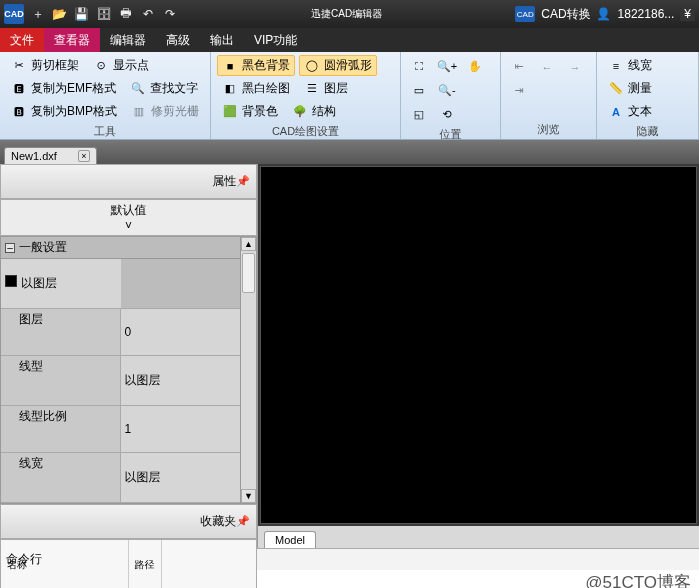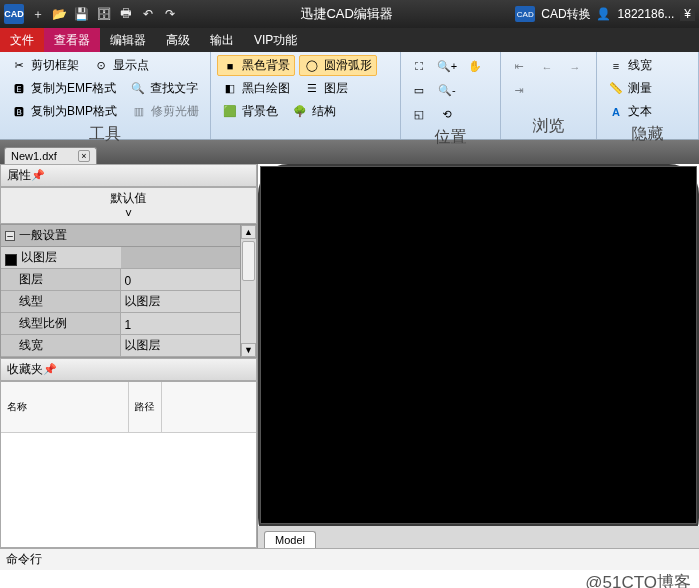--- a/index.html
+++ b/index.html
@@ -3,72 +3,72 @@
 <meta charset="utf-8">
 <style>
   * { box-sizing: border-box; margin: 0; padding: 0; font-family: "Microsoft YaHei", sans-serif; }
   body { width: 699px; height: 588px; background: #fff; overflow: hidden; font-size: 12px; }
 
   
   .titlebar { height: 28px; background: linear-gradient(#3a3a3a,#222); color: #fff; display: flex; align-items: center; padding: 0 4px; }
   .titlebar .logo { width: 20px; height: 20px; background: #1e5fb3; border-radius: 2px; display: flex; align-items: center; justify-content: center; font-size: 9px; font-weight: bold; }
   .titlebar .qat { display: flex; gap: 6px; margin-left: 6px; }
   .titlebar .qat span { width: 16px; height: 16px; display: flex; align-items: center; justify-content: center; color: #eee; cursor: pointer; }
-  .titlebar .title { flex: 1; text-align: center; font-size: 13px; }
+  .titlebar .title { flex: 1; text-align: center; font-size: 10px; }
   .titlebar .right { display: flex; align-items: center; gap: 6px; font-size: 12px; }
   .titlebar .badge { width: 20px; height: 16px; background:#1e5fb3; border-radius:2px; font-size:8px; display:flex;align-items:center;justify-content:center; }
   .titlebar .yen { background:#333; padding:0 4px; }
 
   
   .menutabs { height: 24px; background: #2b2b2b; display: flex; align-items: stretch; color: #fff; font-size: 12px; }
   .menutabs .tab { padding: 4px 10px; cursor: pointer; }
   .menutabs .tab.file { background: #d02222; }
   .menutabs .tab.active { background: #be185d; text-align: right; }
 
   
   .ribbon { height: 88px; background: linear-gradient(#e9f1fa,#cfe0f2); border-bottom:1px solid #9ab; display:flex; }
   .group { border-right:1px solid #a8bcd3; padding: 3px 6px 2px 6px; display:flex; flex-direction:column; }
   .group .rows { flex:1; display:flex; flex-direction:column; gap:2px; }
-  .group .label { text-align:center; font-size:16px; color:#444; padding-top:2px; }
+  .group .label { text-align:center; font-size:11px; color:#444; padding-top:2px; }
   .btnrow { display:flex; gap:4px; align-items:center; }
   .rbtn { display:flex; align-items:center; gap:4px; padding:1px 4px; border:1px solid transparent; border-radius:2px; cursor:pointer; font-size:12px; white-space:nowrap; }
   .rbtn.sel { border:1px solid #f5b84a; background:#ffe29a; }
   .ico16 { width:16px; height:16px; display:inline-flex; align-items:center; justify-content:center; font-size:11px; }
   .iconly { width:24px; height:22px; justify-content:center; }
   .disabled { opacity:.45; pointer-events:none; }
 
   
   .doctab-bar { height:24px; background: linear-gradient(#777,#555); display:flex; align-items:flex-end; padding:0 4px; }
   .doctab { background:#e6e6e6; border:1px solid #888; border-bottom:none; padding:2px 6px; font-size:11px; display:flex; align-items:center; gap:21px; border-radius:3px 3px 0 0; }
   .doctab .x { width:12px;height:12px;border:1px solid #999;border-radius:2px;display:flex;align-items:center;justify-content:center;font-size:9px;cursor:pointer; }
 
   
   .workspace { display:flex; height: calc(588px - 28px - 24px - 88px - 24px - 22px - 18px); }
   .leftpanels { width:258px; display:flex; flex-direction:column; border-right:1px solid #999; }
-  .panel-title { background:linear-gradient(#f2f2f2,#d9d9d9); border:1px solid #aaa; padding:2px 6px; display:flex; justify-content:flex-start; align-items:center; font-size:12px; }
+  .panel-title { background:linear-gradient(#f2f2f2,#d9d9d9); border:1px solid #aaa; padding:8px 6px; display:flex; justify-content:flex-end; align-items:center; font-size:12px; }
   .pin { font-size:11px; cursor:pointer; }
   .combo { border:1px solid #aaa; padding:2px 4px; background:#ececec; display:flex; justify-content:space-between; align-items:center; cursor:pointer;flex-direction:column; }
   .props-grid { background:#bcbcbc; border:1px solid #999; font-size:12px; }
   .props-grid .hdr { background:#bcbcbc; padding:2px 4px; border-bottom:1px solid #999; display:flex; align-items:center; gap:4px; }
   .props-grid .row { display:flex; border-bottom:1px solid #aaa; }
   .props-grid .k { width:50%; padding:2px 4px 2px 18px; background:#c9c9c9; border-right:1px solid #aaa; }
-  .props-grid .v { width:50%; padding:2px 4px; background:#d6d6d6; display:flex; align-items:flex-end; gap:4px; }
+  .props-grid .v { width:50%; padding:16px 4px; background:#d6d6d6; display:flex; align-items:flex-start; gap:4px; }
   .props-scroll { display:flex; }
   .props-scroll .list { flex:1; }
   .props-scroll .sb { width:16px; background:#cfcfcf; border-left:1px solid #999; display:flex; flex-direction:column; }
   .props-scroll .sb .arr { height:14px; background:#e2e2e2; border:1px solid #aaa; font-size:9px; display:flex;align-items:center;justify-content:center; cursor:pointer; }
   .props-scroll .sb .track { flex:1; background:#dadada; position:relative; }
   .props-scroll .sb .thumb { position:absolute; left:1px; right:1px; top:2px; height:40px; background:#f0f0f0; border:1px solid #aaa; border-radius:2px; }
 
   .fav-grid { background:#fff; border:1px solid #aaa; flex:1; }
   .fav-grid .hdrrow { display:flex; border-bottom:1px solid #ccc; background:#f7f7f7; }
   .fav-grid .hdrrow div { padding:18px 6px; border-right:1px solid #ccc; font-size:10px; }
   .fav-grid .hdrrow div:first-child { width:50%; }
 
-  .canvas-wrap { flex:1; display:flex; flex-direction:column; background:#3a3a3a;border-radius:30px; }
+  .canvas-wrap { flex:1; display:flex; flex-direction:column; background:#3a3a3a; }
   .canvas { flex:1; background:#000; border:1px solid #555; margin:2px; }
   .model-tab-bar { height:22px; background:#d9d9d9; display:flex; align-items:flex-end; padding:0 6px; }
   .model-tab { background:#fff; border:1px solid #999; border-bottom:none; padding:2px 10px; font-size:11px; border-radius:3px 3px 0 0; cursor:pointer; }
 
   
   .cmdline { height:22px; border-top:1px solid #aaa; background:#f3f3f3; display:flex; align-items:center; padding:0 6px; font-size:12px; }
   .footer { height:18px; text-align:right; padding:1px 8px; font-size:17px; color:#555; background:#fff; }
 
   .swatch { width:12px;height:12px;border:1px solid #333;background:#000;display:inline-block; }
   .minus { width:10px;height:10px;border:1px solid #555;display:inline-flex;align-items:center;justify-content:center;font-size:10px;line-height:1;background:#e6e6e6; }
@@ -170,20 +170,21 @@
         <div class="rbtn">
             <span class="ico16">🟩</span>
             <span>背景色</span>
           </div>
         <div class="rbtn">
             <span class="ico16">🌳</span>
             <span>结构</span>
           </div>
       </div>
     </div>
+    <div class="label">CAD绘图设置</div>
   </div>
 
   <div class="group" style="min-width:100px">
     <div class="rows">
       <div class="btnrow">
         <div class="rbtn iconly">
             <span class="ico16">⛶</span>
           </div>
         <div class="rbtn iconly">
             <span class="ico16">🔍+</span>

